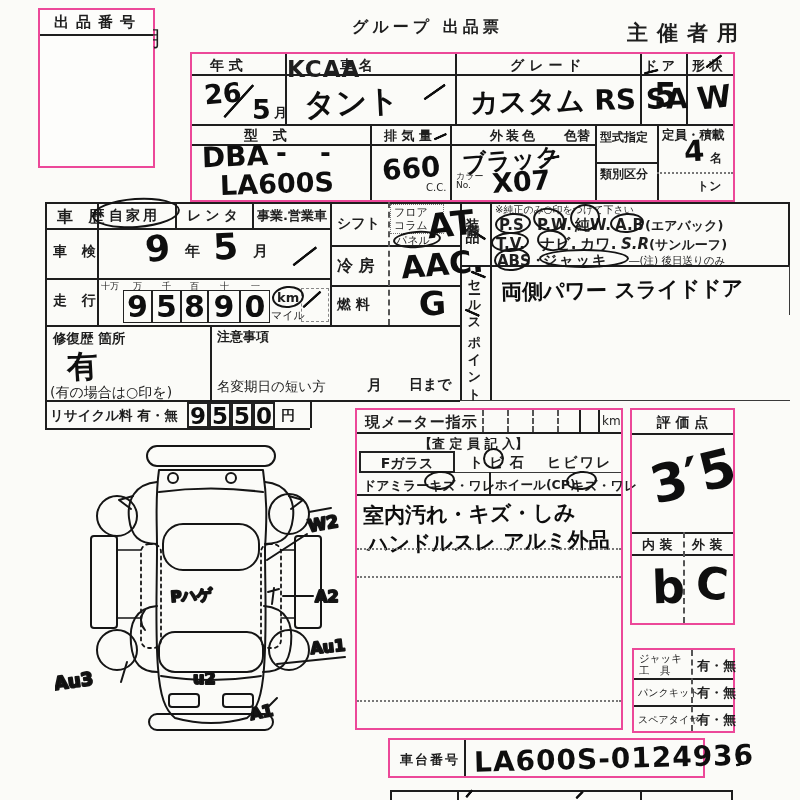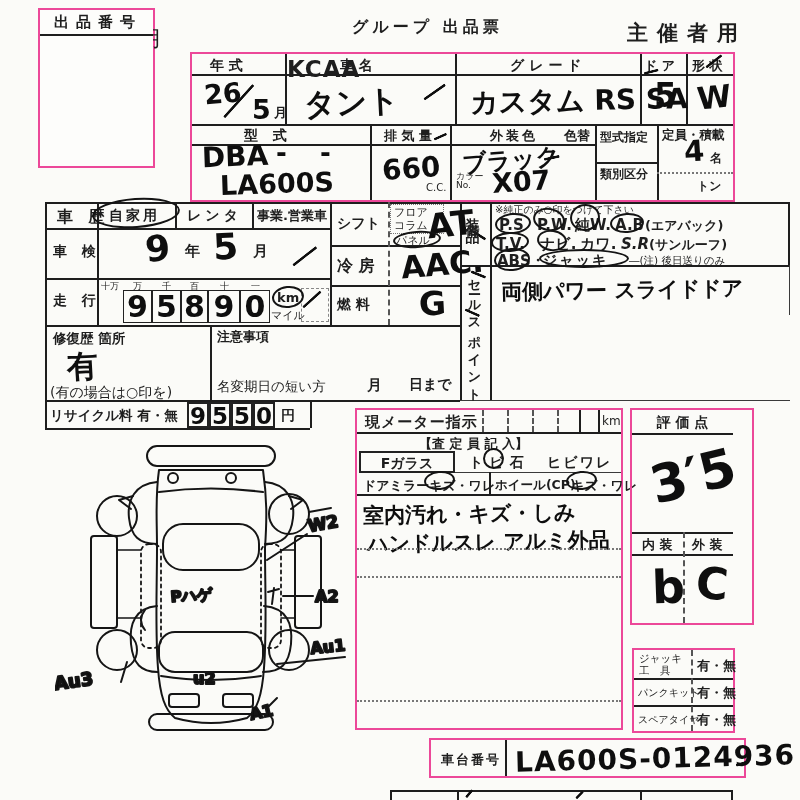--- a/index.html
+++ b/index.html
@@ -239,21 +239,21 @@
     <div class="hw" style="left:6px;top:90px;font-size:21px;transform:rotate(-1deg);">室内汚れ・キズ・しみ</div>
     <div class="hw" style="left:10px;top:118px;font-size:21px;transform:rotate(-1deg);">ハンドルスレ アルミ外品</div>
     <div class="hld" style="left:0;top:138px;width:264px;"></div>
     <div class="hld" style="left:0;top:166px;width:264px;"></div>
     <div class="hld" style="left:0;top:290px;width:264px;"></div>
   </div>
   <div class="circ" style="left:483px;top:448px;width:21px;height:21px;"></div>
   <div class="circ" style="left:424px;top:471px;width:31px;height:19px;transform:rotate(-6deg);"></div>
   <div class="circ" style="left:566px;top:471px;width:31px;height:19px;transform:rotate(-6deg);"></div>
 
-  <div class="box" style="left:630px;top:408px;width:124px;height:217px;">
+  <div class="box" style="left:630px;top:408px;width:105px;height:217px;">
     <div class="lbl b" style="left:0;top:4px;width:101px;text-align:center;font-size:14px;">評 価 点</div>
     <div class="hl" style="left:0;top:23px;width:101px;"></div>
     <div class="hw" style="left:18px;top:36px;font-size:52px;transform:rotate(-14deg);">3′5</div>
     <div class="hl" style="left:0;top:122px;width:101px;"></div>
     <div class="lbl b" style="left:10px;top:126px;font-size:13px;">内 装</div>
     <div class="lbl b" style="left:60px;top:126px;font-size:13px;">外 装</div>
     <div class="hl" style="left:0;top:144px;width:101px;"></div>
     <div class="vld" style="left:51px;top:122px;height:91px;"></div>
     <div class="hw" style="left:20px;top:150px;font-size:46px;transform:rotate(-2deg);">b</div>
     <div class="hw" style="left:64px;top:148px;font-size:44px;transform:rotate(5deg);">C</div>
@@ -267,21 +267,21 @@
       <span>ジャッキ</span><br>
       <span>工　具</span>
     </div>
     <div class="lbl b" style="left:63px;top:7px;font-size:13px;">有・無</div>
     <div class="lbl" style="left:4px;top:36px;font-size:10px;">パンクキット</div>
     <div class="lbl b" style="left:63px;top:34px;font-size:13px;">有・無</div>
     <div class="lbl" style="left:4px;top:63px;font-size:10px;">スペアタイヤ</div>
     <div class="lbl b" style="left:63px;top:61px;font-size:13px;">有・無</div>
   </div>
 
-  <div class="box" style="left:388px;top:738px;width:317px;height:40px;margin-left:41px;">
+  <div class="box" style="left:388px;top:738px;width:317px;height:40px;">
     <div class="vl" style="left:74px;top:0;height:36px;"></div>
     <div class="lbl b" style="left:10px;top:11px;font-size:13px;letter-spacing:2px;">車台番号</div>
     <div class="hw" style="left:84px;top:2px;font-size:28px;letter-spacing:1px;transform:rotate(-1.5deg);">LA600S-0124936</div>
   </div>
   <div class="mk" style="left:736px;top:764px;width:14px;transform:rotate(-18deg);"></div>
 
   <div class="hl" style="left:390px;top:790px;width:343px;"></div>
   <div class="vl" style="left:390px;top:790px;height:10px;"></div>
   <div class="vl" style="left:457px;top:790px;height:10px;"></div>
   <div class="vl" style="left:640px;top:790px;height:10px;"></div>

